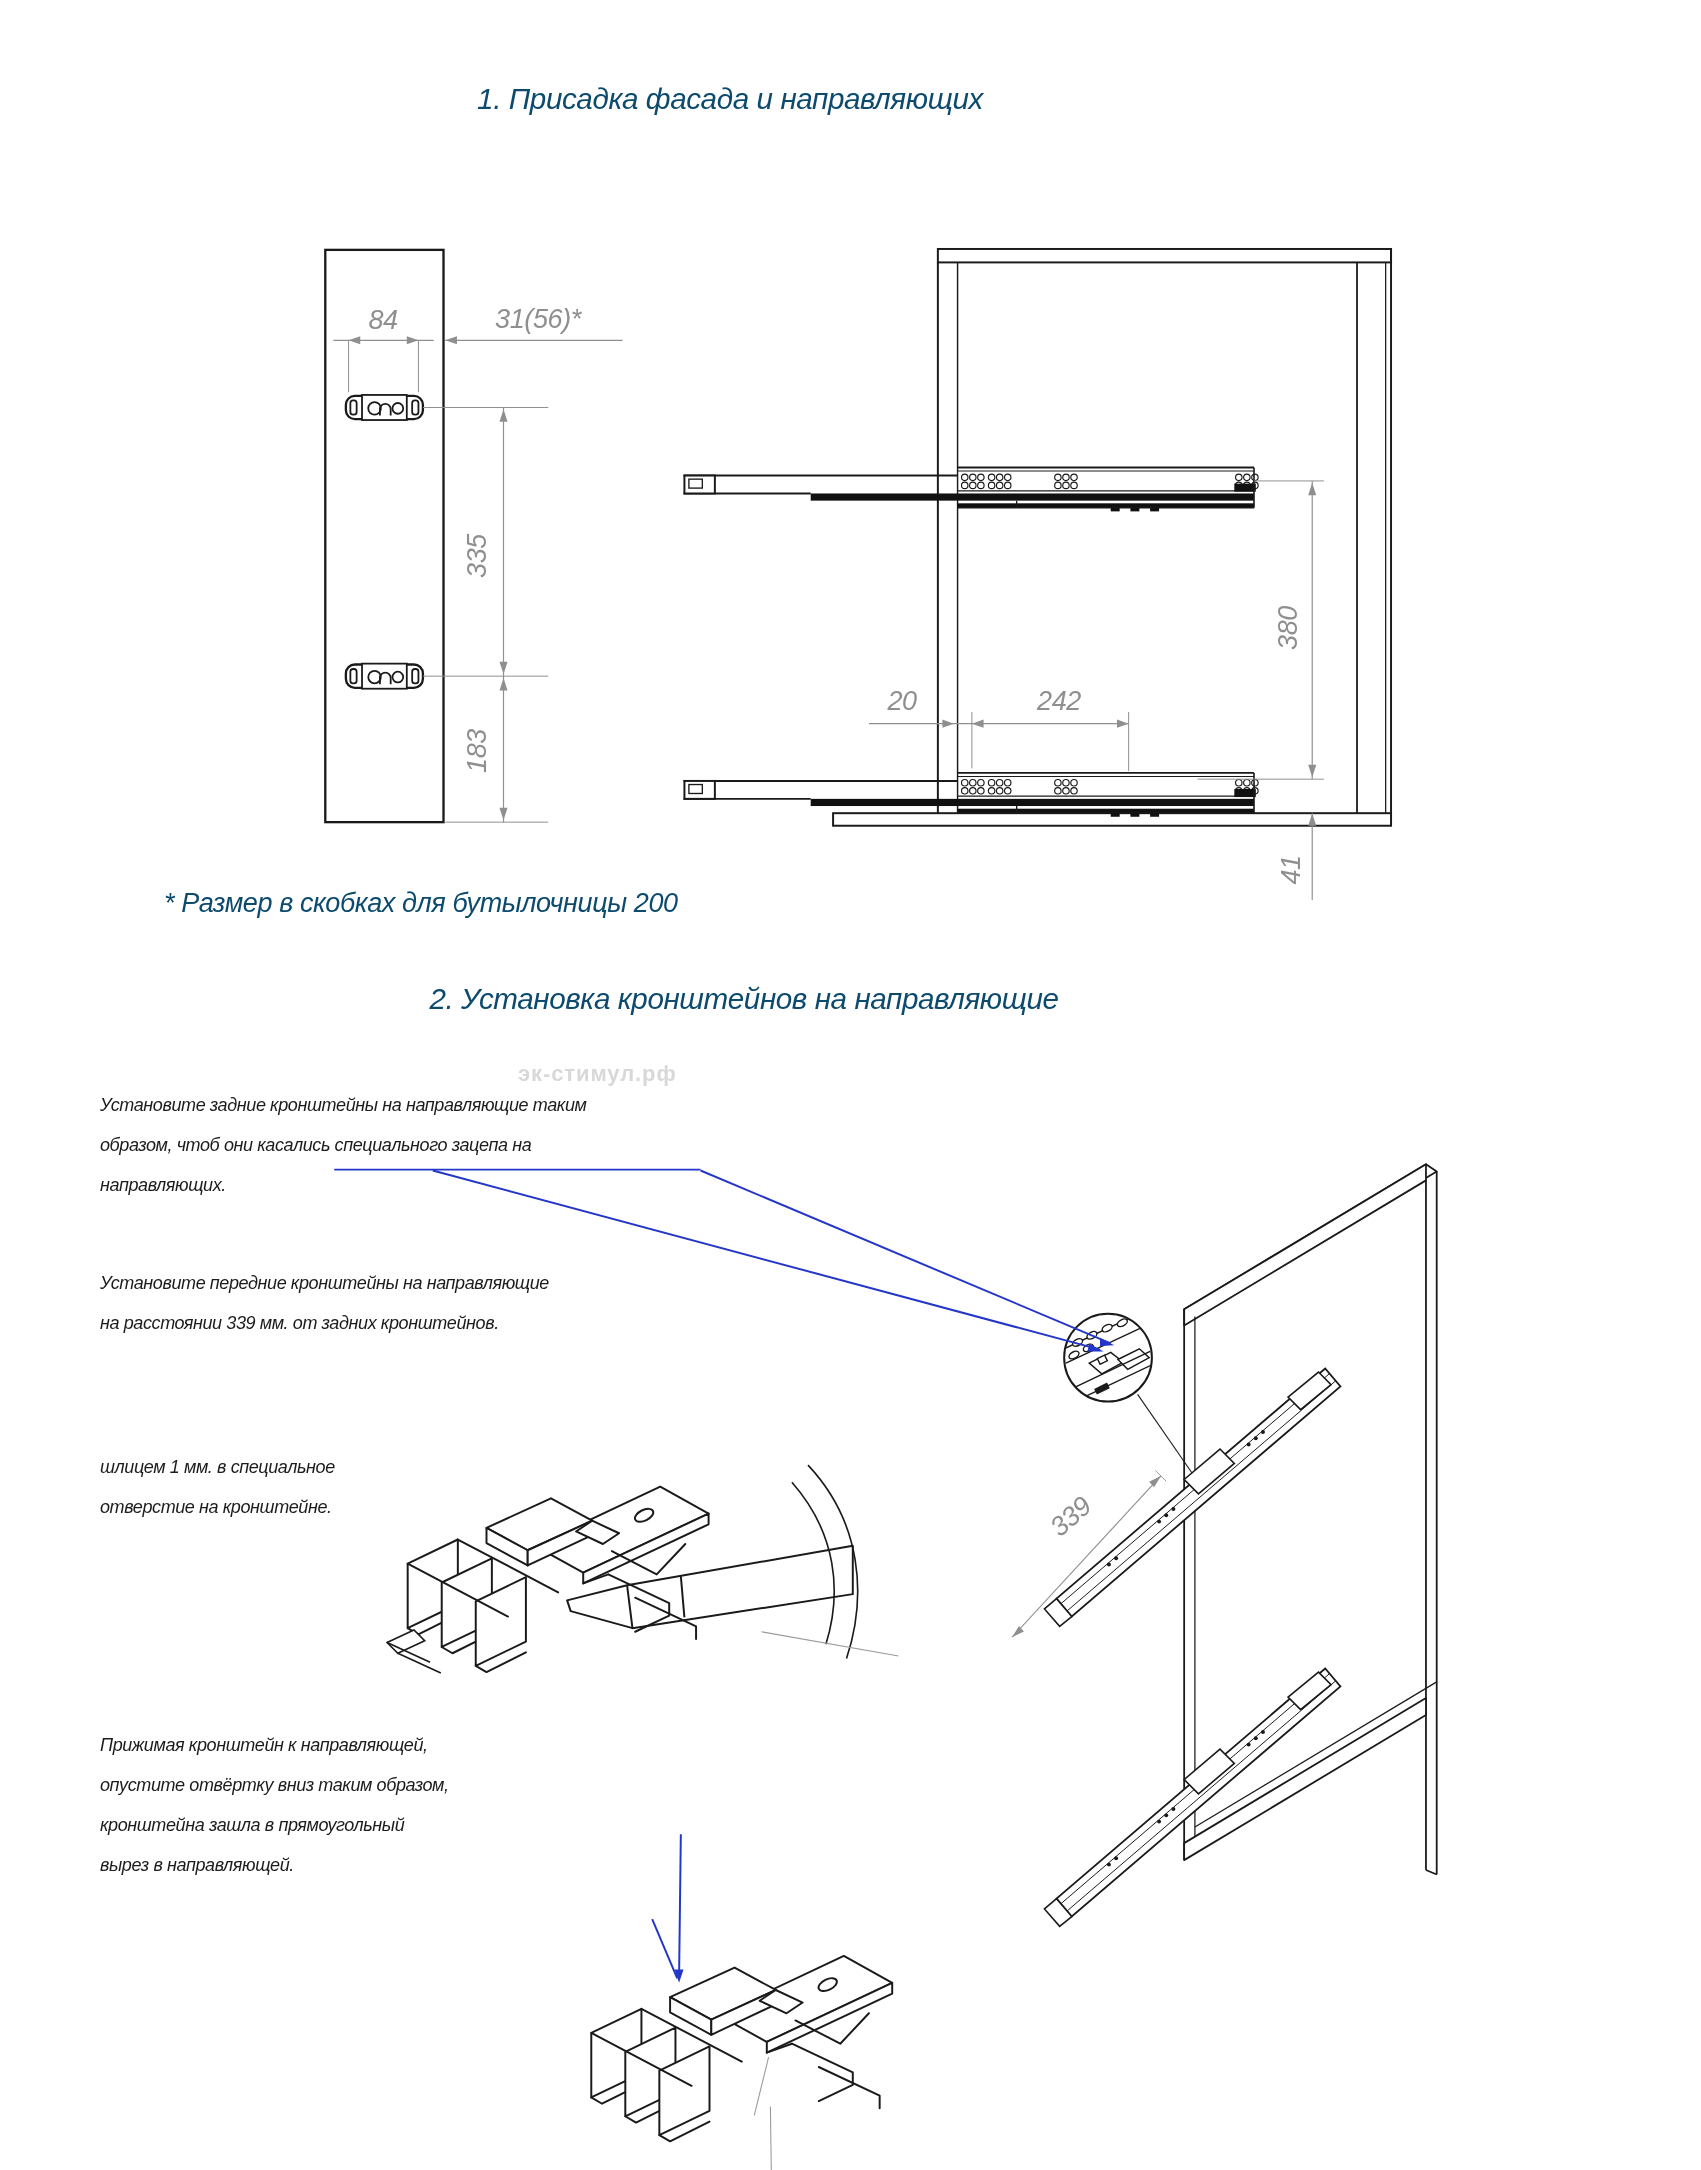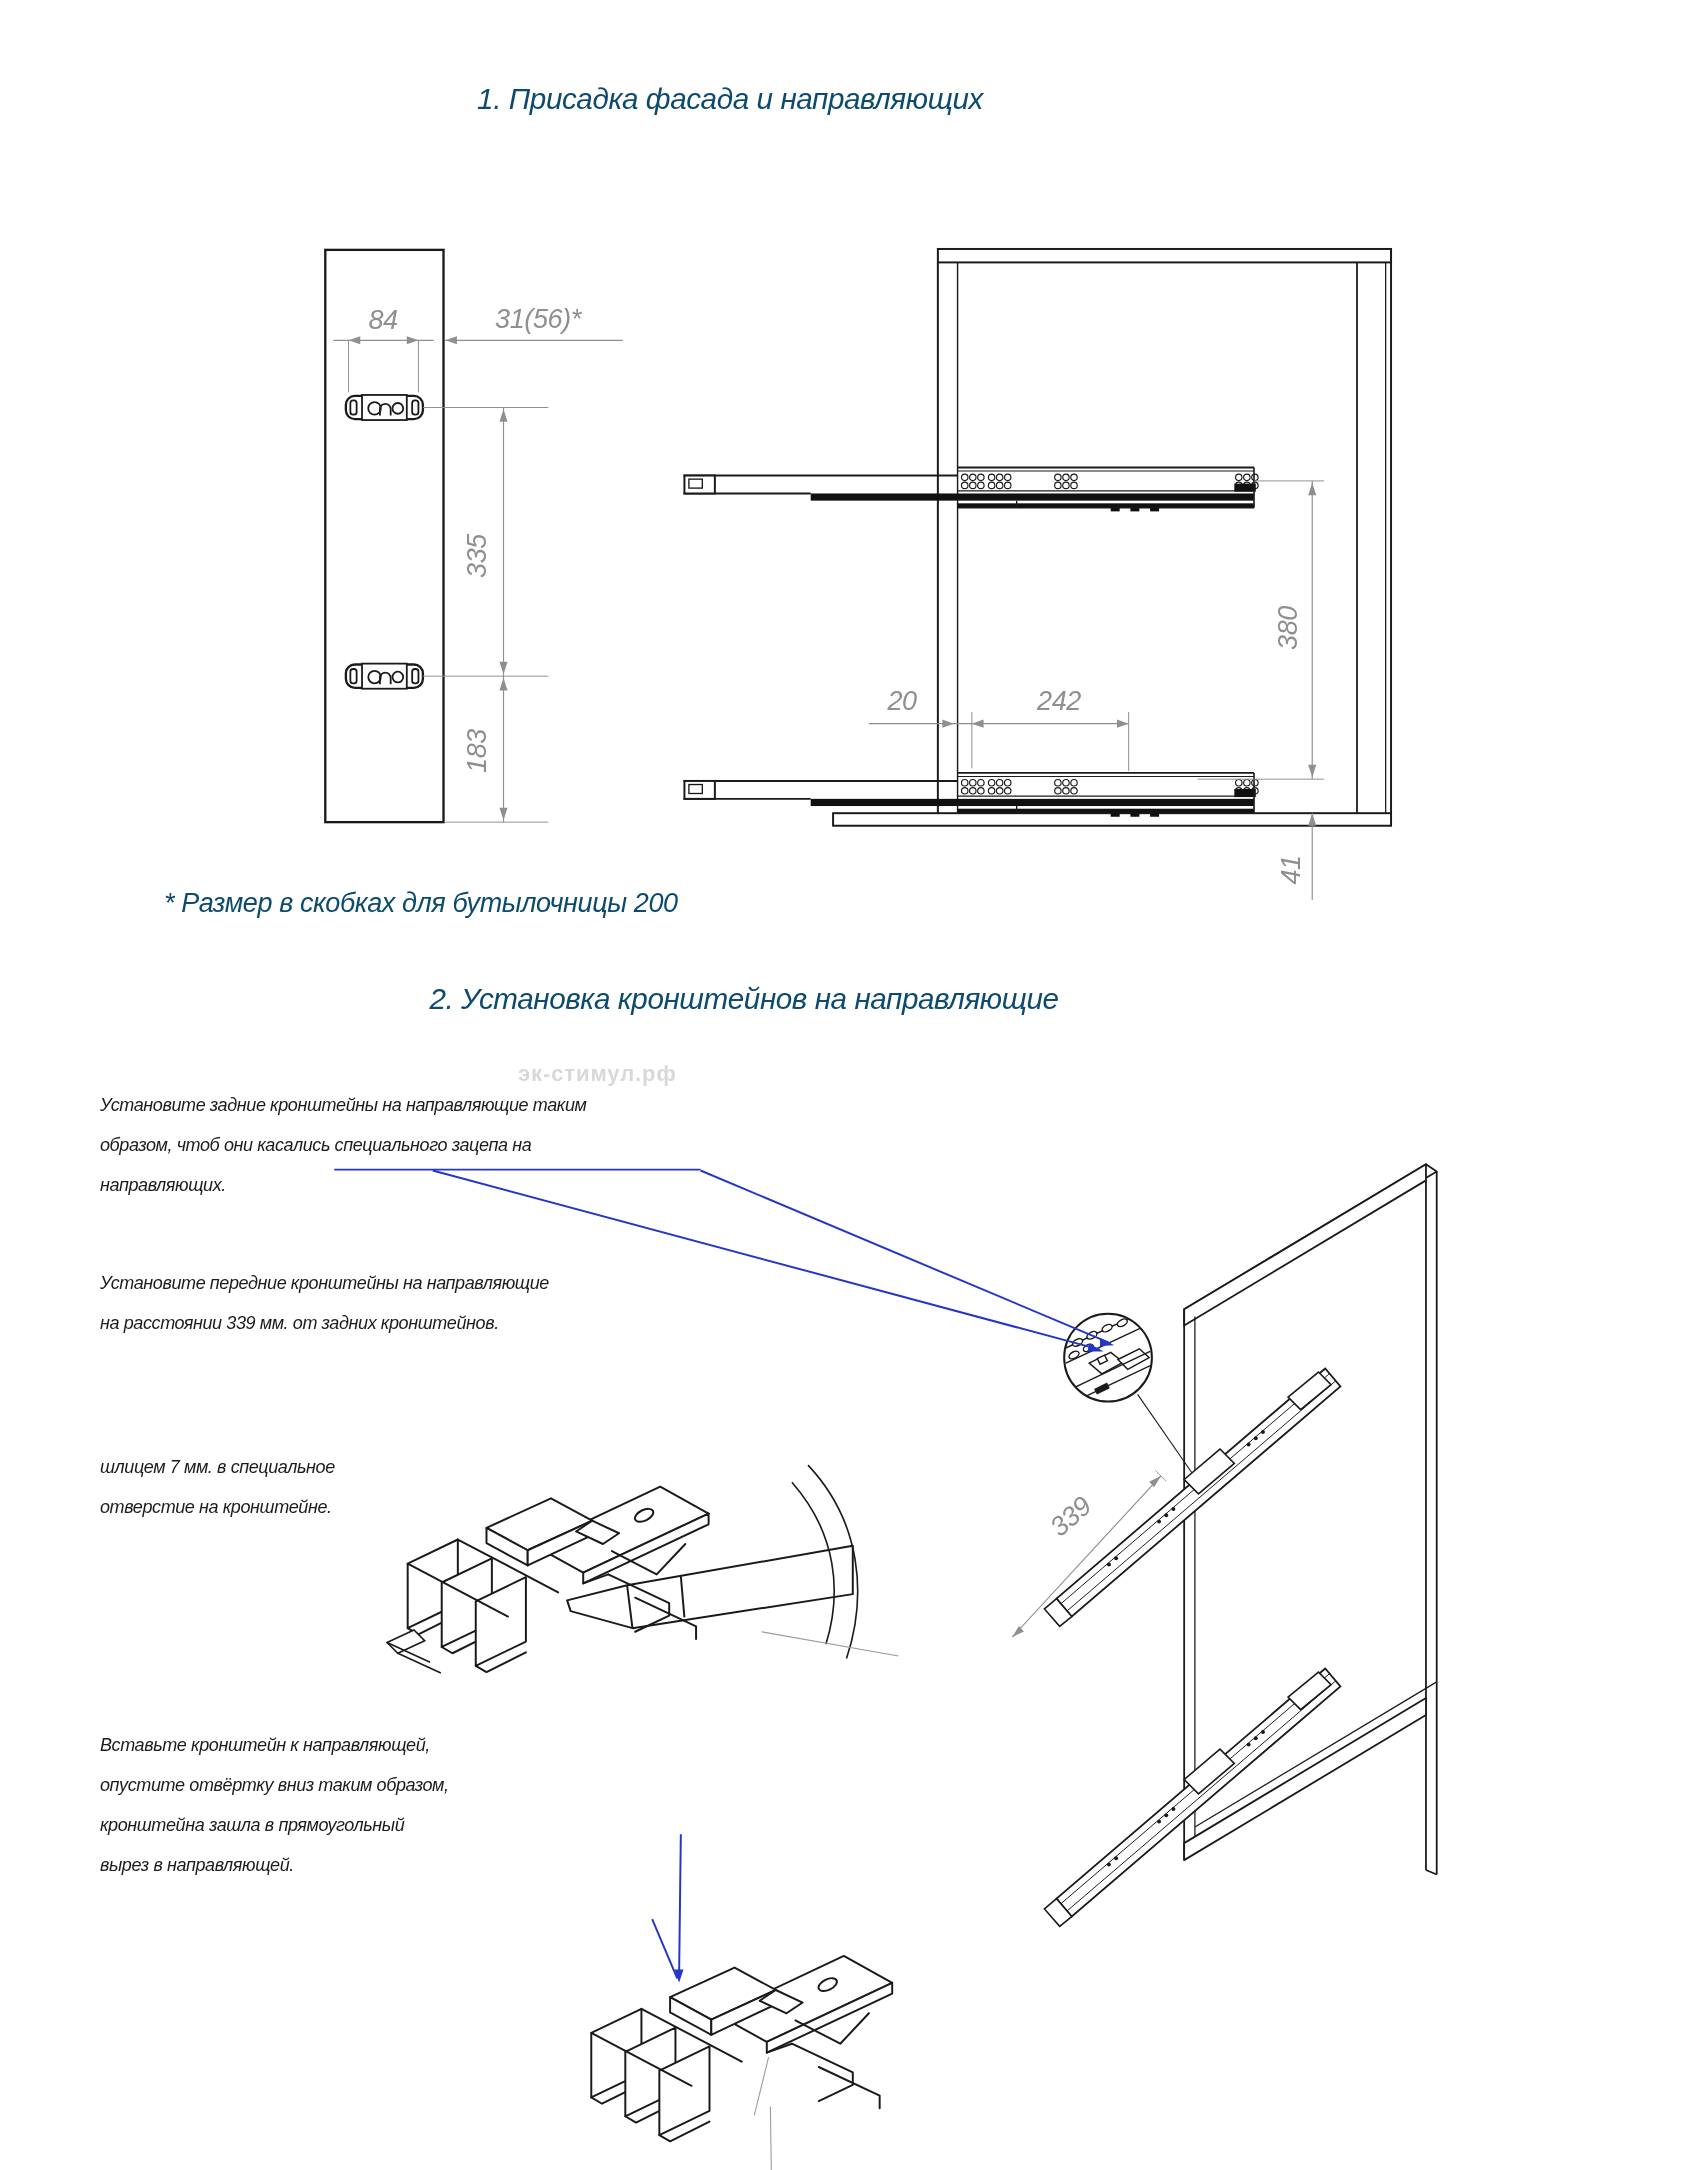--- a/index.html
+++ b/index.html
@@ -308,25 +308,25 @@
   <div class="pline">образом, чтоб они касались специального зацепа на</div>
   <div class="pline">направляющих.</div>
 </div>
 
 <div class="para" style="left:100px;top:1263px;">
   <div class="pline">Установите передние кронштейны на направляющие</div>
   <div class="pline">на расстоянии 339 мм. от задних кронштейнов.</div>
 </div>
 
 <div class="para" style="left:100px;top:1447px;">
-  <div class="pline">шлицем 7 мм. в специальное</div>
+  <div class="pline">шлицем 1 мм. в специальное</div>
   <div class="pline">отверстие на кронштейне.</div>
 </div>
 
 <div class="para" style="left:100px;top:1725px;">
-  <div class="pline">Вставьте кронштейн к направляющей,</div>
+  <div class="pline">Прижимая кронштейн к направляющей,</div>
   <div class="pline">опустите отвёртку вниз таким образом,</div>
   <div class="pline">кронштейна зашла в прямоугольный</div>
   <div class="pline">вырез в направляющей.</div>
 </div>
 
 <div class="dim r42" style="left:1071px;top:1517px;">339</div>
 
 
 </body></html>

